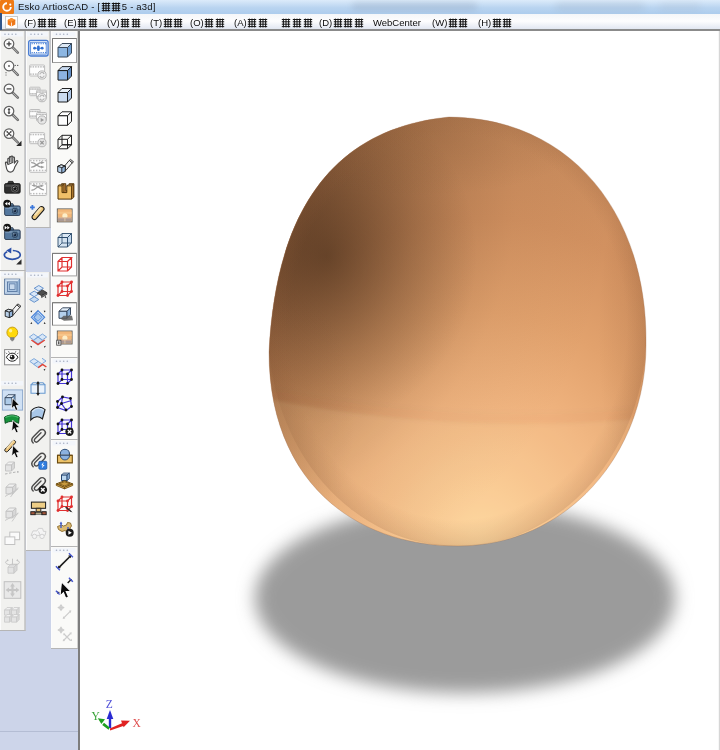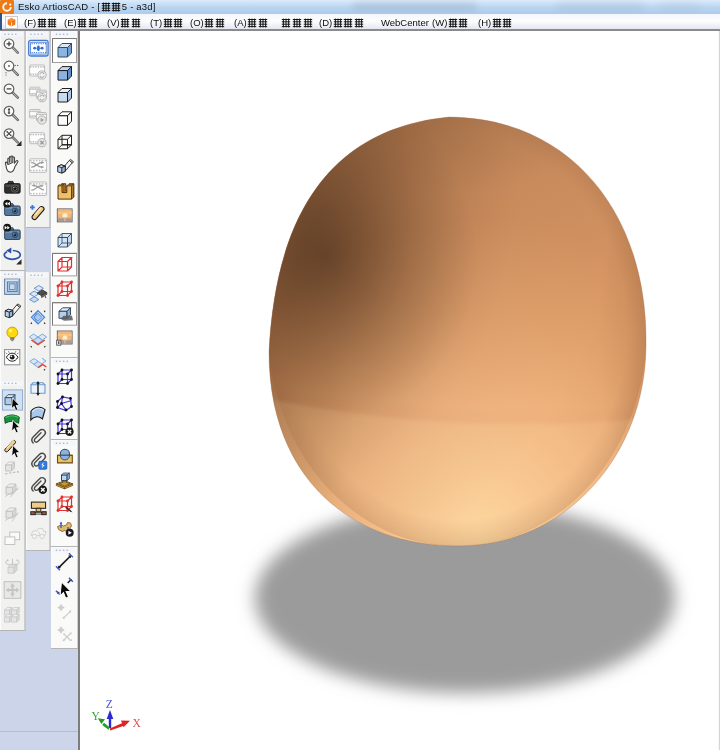--- a/index.html
+++ b/index.html
@@ -114,21 +114,21 @@
         </g>
       </svg><svg class="cj" width="10" height="10" viewBox="0 0 10 10">
         <g stroke="#151515" stroke-width="1" fill="none">
           <path d="M0.8 1.5h8.4M0.8 3.8h8.4M0.8 6.2h8.4M0.8 8.6h8.4M2.4 0.6v8.8M5 0.6v8.8M7.6 0.6v8.8"></path>
         </g>
       </svg><svg class="cj" width="10" height="10" viewBox="0 0 10 10">
         <g stroke="#151515" stroke-width="1" fill="none">
           <path d="M0.8 1.5h8.4M0.8 3.8h8.4M0.8 6.2h8.4M0.8 8.6h8.4M2.4 0.6v8.8M5 0.6v8.8M7.6 0.6v8.8"></path>
         </g>
       </svg></span>
-    <span class="mi" style="left:381px">WebCenter</span>
+    <span class="mi" style="left:373px">WebCenter</span>
     <span class="mi" style="left:432px">(W)<svg class="cj" width="10" height="10" viewBox="0 0 10 10">
         <g stroke="#151515" stroke-width="1" fill="none">
           <path d="M0.8 1.5h8.4M0.8 3.8h8.4M0.8 6.2h8.4M0.8 8.6h8.4M2.4 0.6v8.8M5 0.6v8.8M7.6 0.6v8.8"></path>
         </g>
       </svg><svg class="cj" width="10" height="10" viewBox="0 0 10 10">
         <g stroke="#151515" stroke-width="1" fill="none">
           <path d="M0.8 1.5h8.4M0.8 3.8h8.4M0.8 6.2h8.4M0.8 8.6h8.4M2.4 0.6v8.8M5 0.6v8.8M7.6 0.6v8.8"></path>
         </g>
       </svg></span>
     <span class="mi" style="left:478px">(H)<svg class="cj" width="10" height="10" viewBox="0 0 10 10">

